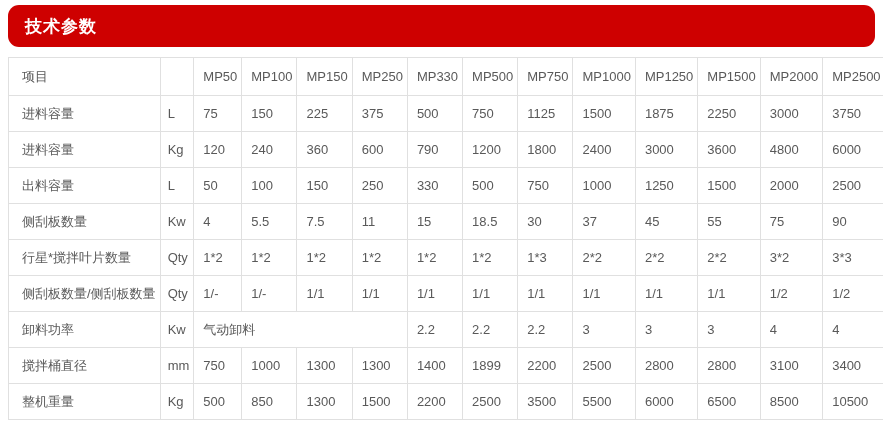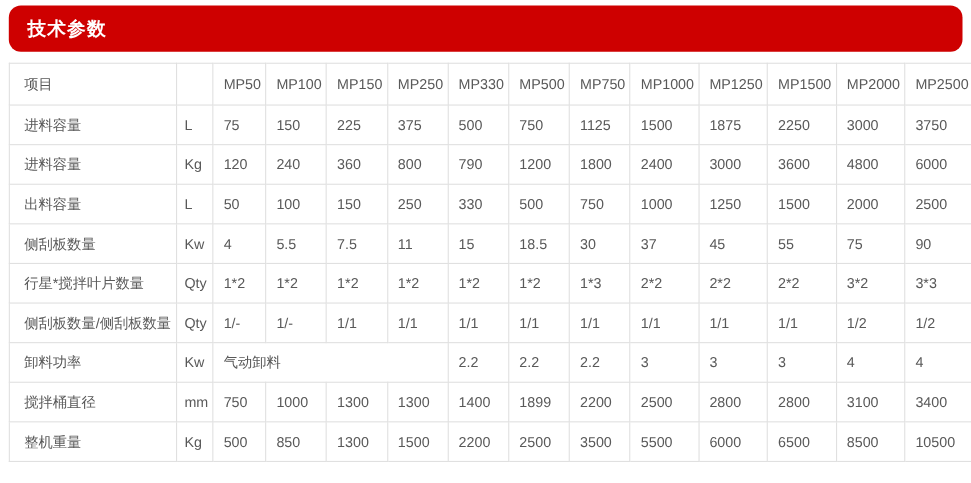--- a/index.html
+++ b/index.html
@@ -109,21 +109,21 @@
           <td>2250</td>
           <td>3000</td>
           <td>3750</td>
         </tr>
         <tr>
           <td class="label-col">进料容量</td>
           <td class="unit-col">Kg</td>
           <td>120</td>
           <td>240</td>
           <td>360</td>
-          <td>800</td>
+          <td>600</td>
           <td>790</td>
           <td>1200</td>
           <td>1800</td>
           <td>2400</td>
           <td>3000</td>
           <td>3600</td>
           <td>4800</td>
           <td>6000</td>
         </tr>
         <tr>

